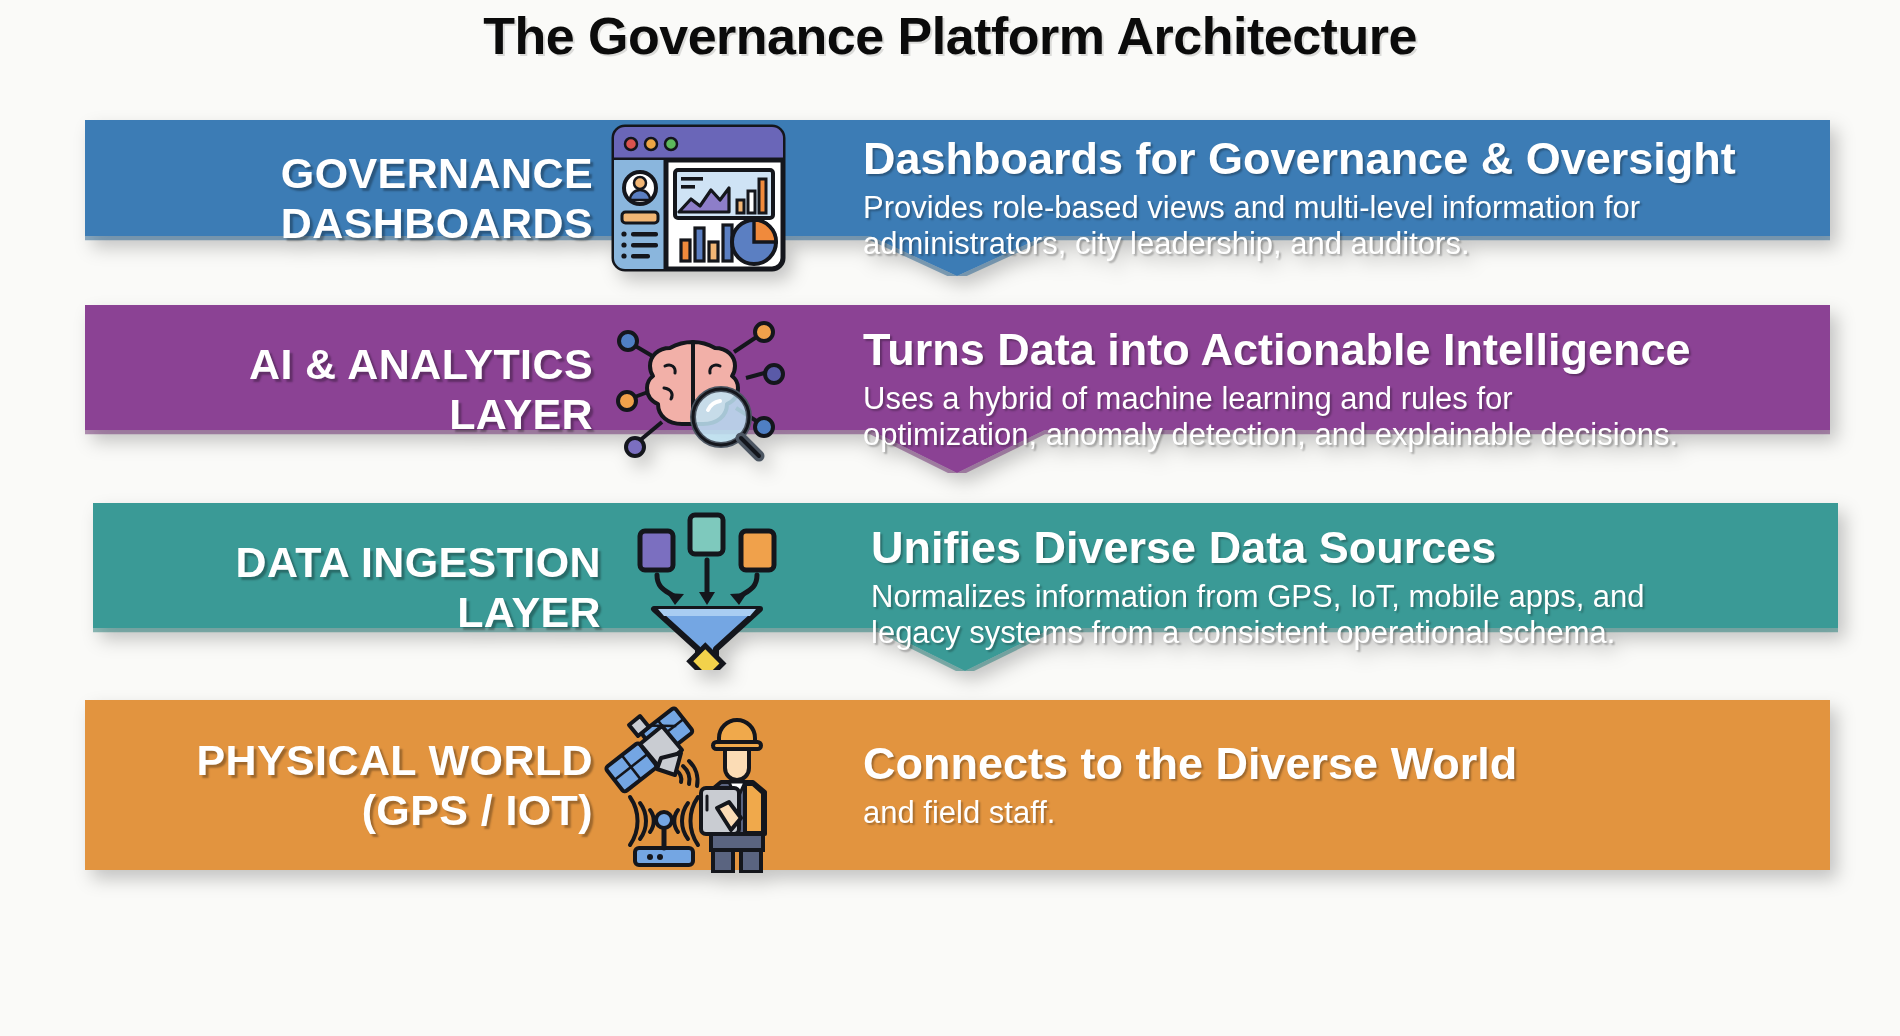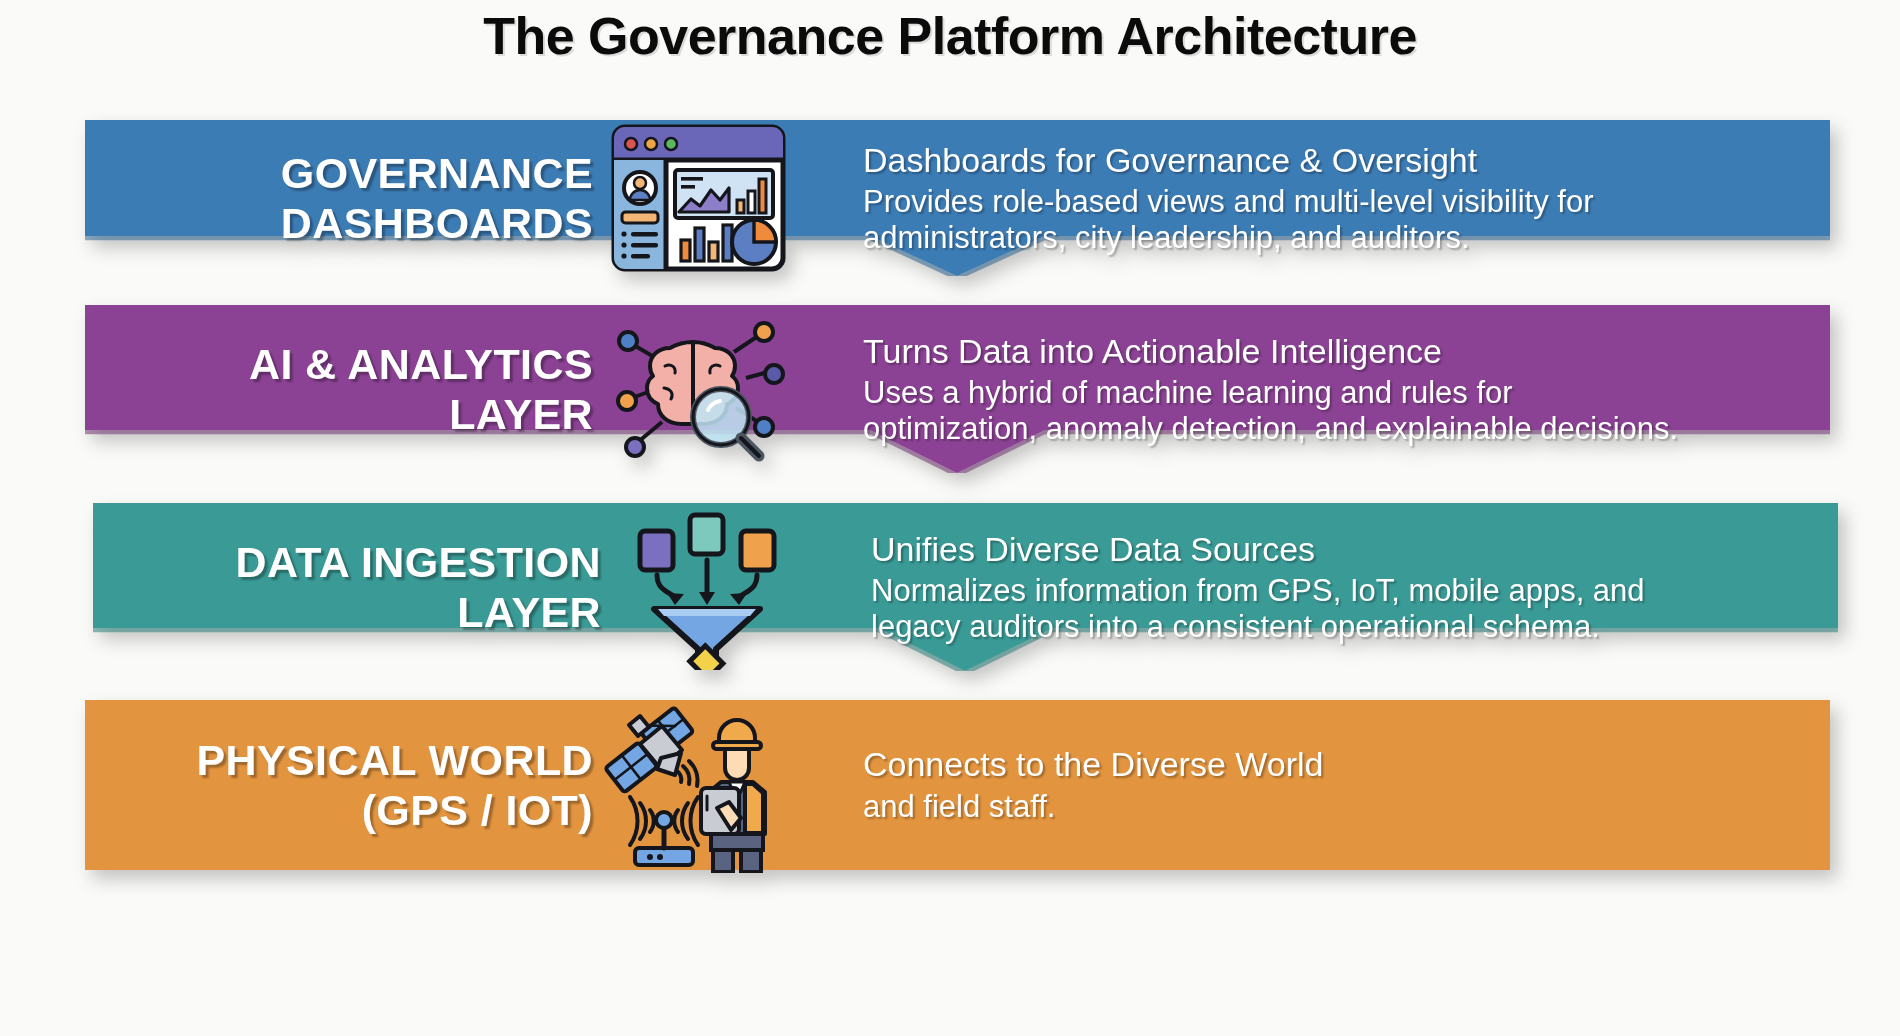--- a/index.html
+++ b/index.html
@@ -94,22 +94,22 @@
   .layer-icon svg { display: block; }
   
   .layer-text {
     flex: 1 1 auto;
     padding-left: 60px;
     padding-right: 36px;
     color: #ffffff;
     font-family: "Liberation Sans", sans-serif;
   }
   .layer-head {
-    font-size: 34px;
-    font-weight: 400;
+    font-size: 45px;
+    font-weight: 700;
     line-height: 1.12;
     margin-bottom: 5px;
     text-shadow: 2px 2px 2px rgba(0,0,0,0.30);
     white-space: nowrap;
   }
   .layer-desc {
     font-size: 31px;
     font-weight: 400;
     line-height: 1.16;
     text-shadow: 2px 2px 2px rgba(0,0,0,0.28);
@@ -167,21 +167,21 @@
             <rect x="84" y="104" width="9" height="33" fill="#5b7fc2" stroke="#14161c" stroke-width="3.2"></rect>
             <rect x="98" y="118" width="9" height="19" fill="#f2b675" stroke="#14161c" stroke-width="3.2"></rect>
             <rect x="112" y="101" width="9" height="36" fill="#5b7fc2" stroke="#14161c" stroke-width="3.2"></rect>
             <circle cx="143" cy="118" r="22" fill="#5b7fc2" stroke="#14161c" stroke-width="4"></circle>
             <path d="M143 118V96a22 22 0 0 1 22 22z" fill="#f08a3c" stroke="#14161c" stroke-width="3.4"></path>
           </svg>
         </div>
         <div class="layer-text">
           <div class="layer-head">Dashboards for Governance &amp; Oversight</div>
           <div class="layer-desc">
-            <span>Provides role-based views and multi-level visibility for</span>
+            <span>Provides role-based views and multi-level information for</span>
             <span class="l2">administrators, city leadership, and auditors.</span>
           </div>
         </div>
       </div>
     </div>
   </div>
 
   <div class="layer" style="top:305px; height:168px;">
     <div class="band">
       <div class="bg">
@@ -267,21 +267,21 @@
             </g>
             <path d="M30 104h106l-44 40v22h-18v-22z" fill="#74a6e3" stroke="#14161c" stroke-width="6" stroke-linejoin="round"></path>
             <path d="M34 104h98l-6 7H40z" fill="#a9cdf2"></path>
             <rect x="70" y="146" width="25" height="22" transform="rotate(45 82 157)" fill="#f2d24b" stroke="#14161c" stroke-width="5"></rect>
           </svg>
         </div>
         <div class="layer-text">
           <div class="layer-head">Unifies Diverse Data Sources</div>
           <div class="layer-desc">
             <span>Normalizes information from GPS, IoT, mobile apps, and</span>
-            <span class="l2">legacy auditors into a consistent operational schema.</span>
+            <span class="l2">legacy systems from a consistent operational schema.</span>
           </div>
         </div>
       </div>
     </div>
   </div>
 
   <div class="layer" style="top:700px; height:170px;">
     <div class="band">
       <div class="bg">
         <svg viewBox="0 0 1745 170" preserveAspectRatio="none">

